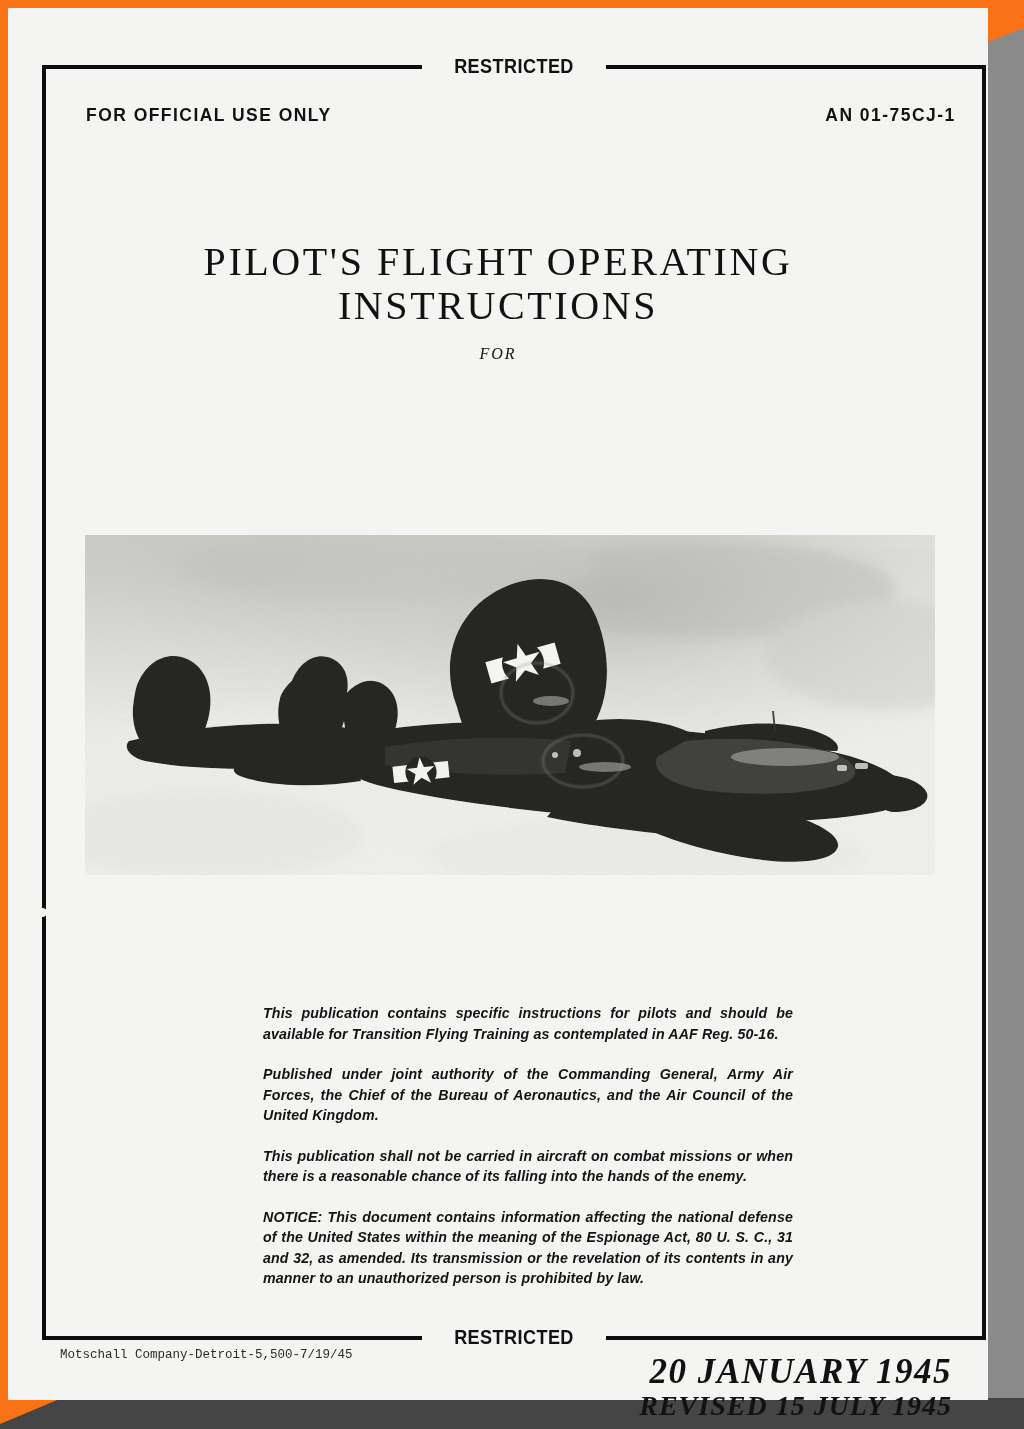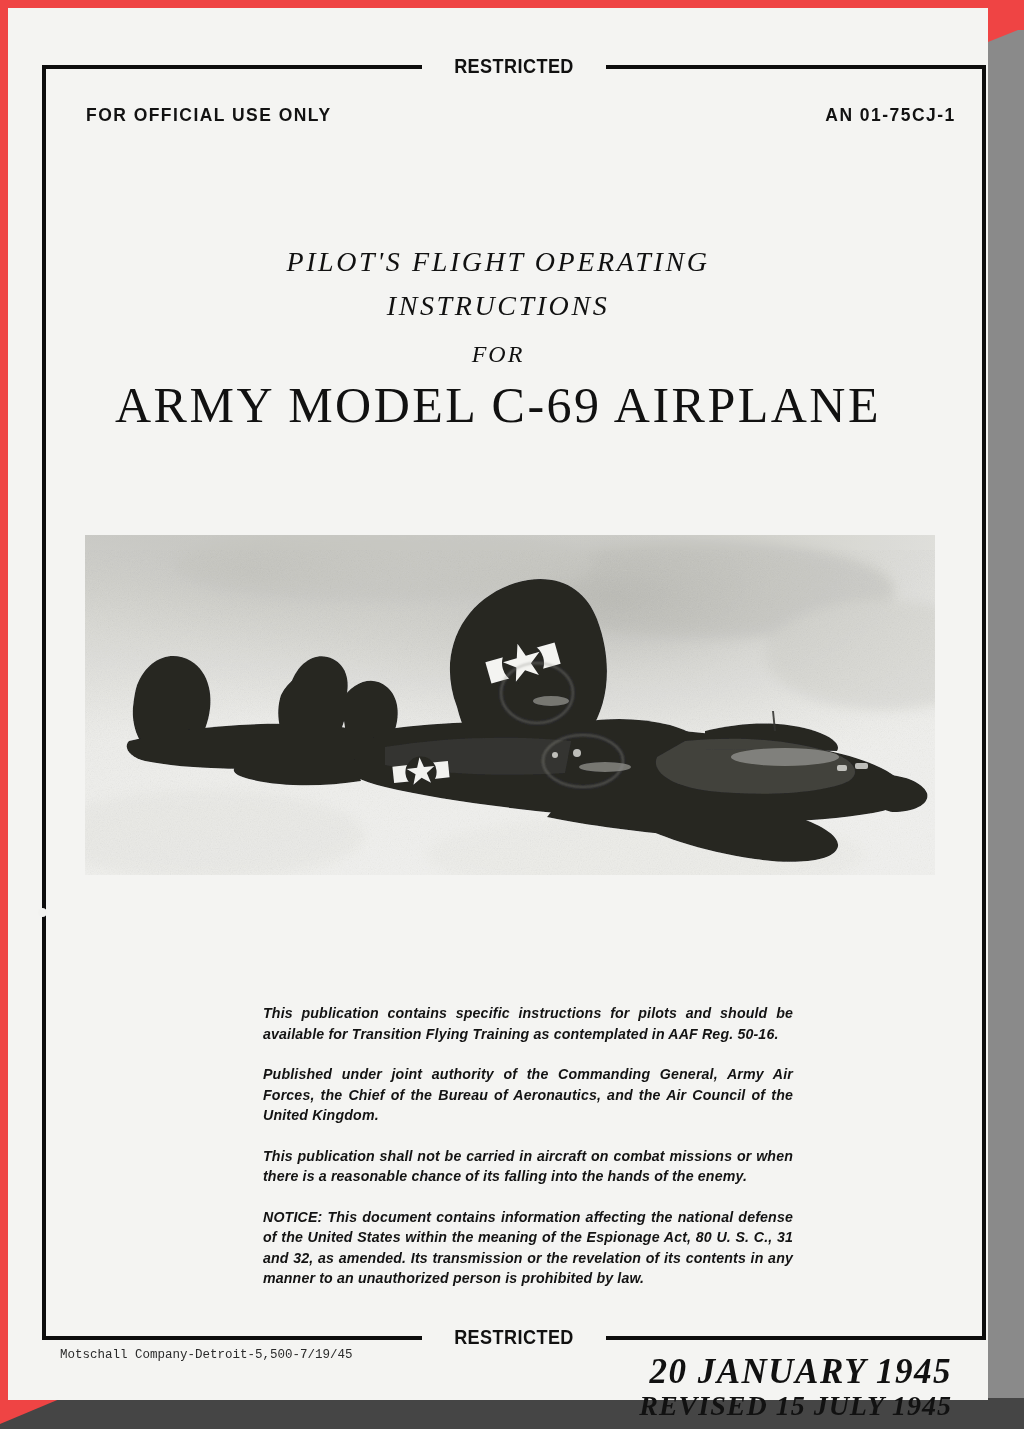--- a/index.html
+++ b/index.html
@@ -12,21 +12,21 @@
     height: 1429px;
     overflow: hidden;
     font-family: "Liberation Sans", sans-serif;
   }
 
   
   #scan-canvas {
     position: relative;
     width: 1024px;
     height: 1429px;
-    background: #ef4444;
+    background: #f97316;
   }
 
   
   #shadow-right {
     position: absolute;
     left: 988px;
     top: 30px;
     width: 36px;
     height: 1399px;
     background: #8a8a8a;
@@ -135,30 +135,29 @@
     position: absolute;
     left: 0;
     top: 232px;
     width: 980px;
     text-align: center;
     color: #111111;
   }
   .title-line-1,
   .title-line-2 {
     font-family: "Liberation Serif", serif;
-    font-style: italic;
-    font-size: 28px;
+    font-size: 40px;
     letter-spacing: 2.6px;
     line-height: 44px;
     white-space: nowrap;
   }
   .title-for {
     font-family: "Liberation Serif", serif;
     font-style: italic;
-    font-size: 24px;
+    font-size: 16px;
     letter-spacing: 2px;
     line-height: 40px;
     margin-top: 6px;
   }
   .title-model {
     font-family: "Liberation Serif", serif;
     font-size: 50px;
     letter-spacing: 2.5px;
     line-height: 58px;
     margin-top: 2px;
@@ -261,21 +260,20 @@
 
     <div id="header-row">
       <div class="header-text" id="official-use">FOR OFFICIAL USE ONLY</div>
       <div class="header-text" id="doc-number">AN 01-75CJ-1</div>
     </div>
 
     <div id="title-block">
       <div class="title-line-1">PILOT'S FLIGHT OPERATING</div>
       <div class="title-line-2">INSTRUCTIONS</div>
       <div class="title-for">FOR</div>
-      <div class="title-model">ARMY MODEL C-69 AIRPLANE</div>
     </div>
 
     <div id="photo-frame">
       <svg id="photo-svg" viewBox="0 0 850 340" preserveAspectRatio="none">
         <defs>
           <linearGradient id="skyGrad" x1="0" y1="0" x2="0.35" y2="1">
             <stop offset="0%" stop-color="#c9c9c4"></stop>
             <stop offset="22%" stop-color="#dcdcd7"></stop>
             <stop offset="55%" stop-color="#ededea"></stop>
             <stop offset="100%" stop-color="#f1f1ee"></stop>

